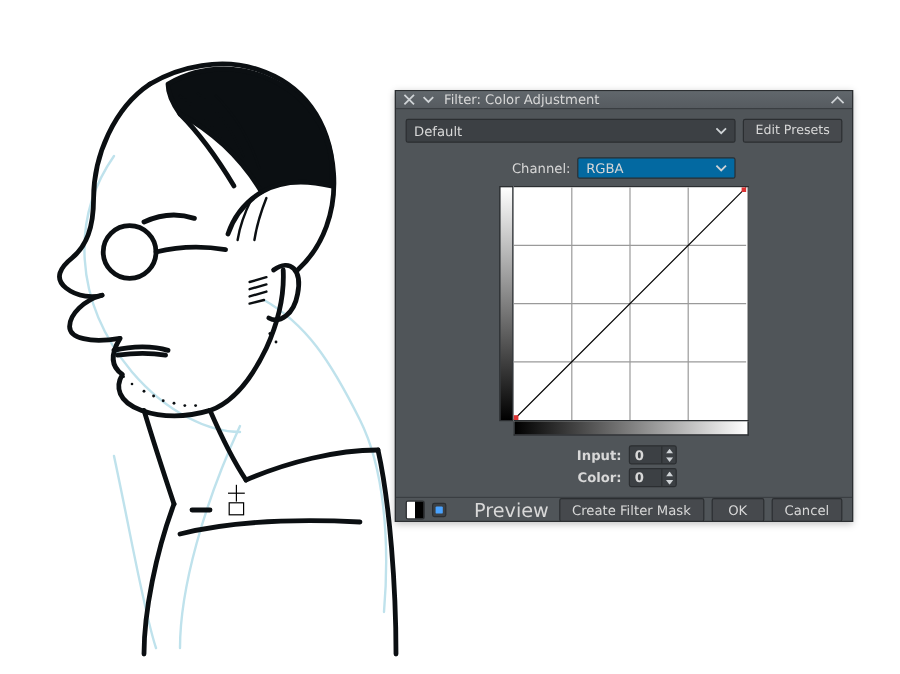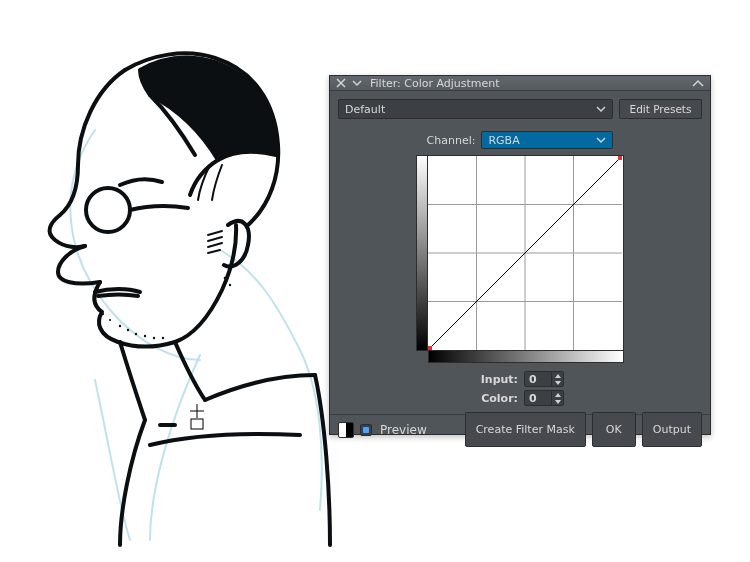--- a/index.html
+++ b/index.html
@@ -145,23 +145,23 @@
     background:#3c4044; cursor:pointer;
   }
   .small-icon.split { background:linear-gradient(to right, #fff 50%, #000 50%); }
   .checkbox {
     width:12px; height:12px; border:1px solid #2b2e31; border-radius:2px; background:#3c4044;
     display:flex; align-items:center; justify-content:center; cursor:pointer;
   }
   .checkbox.checked::after {
     content:""; width:6px; height:6px; background:#4aa3ff; border-radius:1px;
   }
-  .preview-lbl { font-size:12px; margin-right:auto; margin-left:2px; }
+  .preview-lbl { font-size:16px; margin-right:auto; margin-left:17px; }
   .btn {
-    height:35px; padding:0 10px;
+    height:20px; padding:0 10px;
     background:#46494d; border:1px solid #2b2e31; border-radius:2px;
     display:flex; align-items:center; justify-content:center; font-size:11px; cursor:pointer;
     min-width: 44px;
   }
   .btn.wide { min-width: 92px; }
 </style>
 </head>
 <body>
 
 <div class="canvas-area">
@@ -354,16 +354,16 @@
     <div class="small-icon split"></div>
     <div class="checkbox checked"></div>
     <span class="preview-lbl">Preview</span>
     <div class="btn wide">
       <span>Create Filter Mask</span>
     </div>
     <div class="btn">
       <span>OK</span>
     </div>
     <div class="btn">
-      <span>Output</span>
+      <span>Cancel</span>
     </div>
   </div>
 </div>
 
 </body></html>

